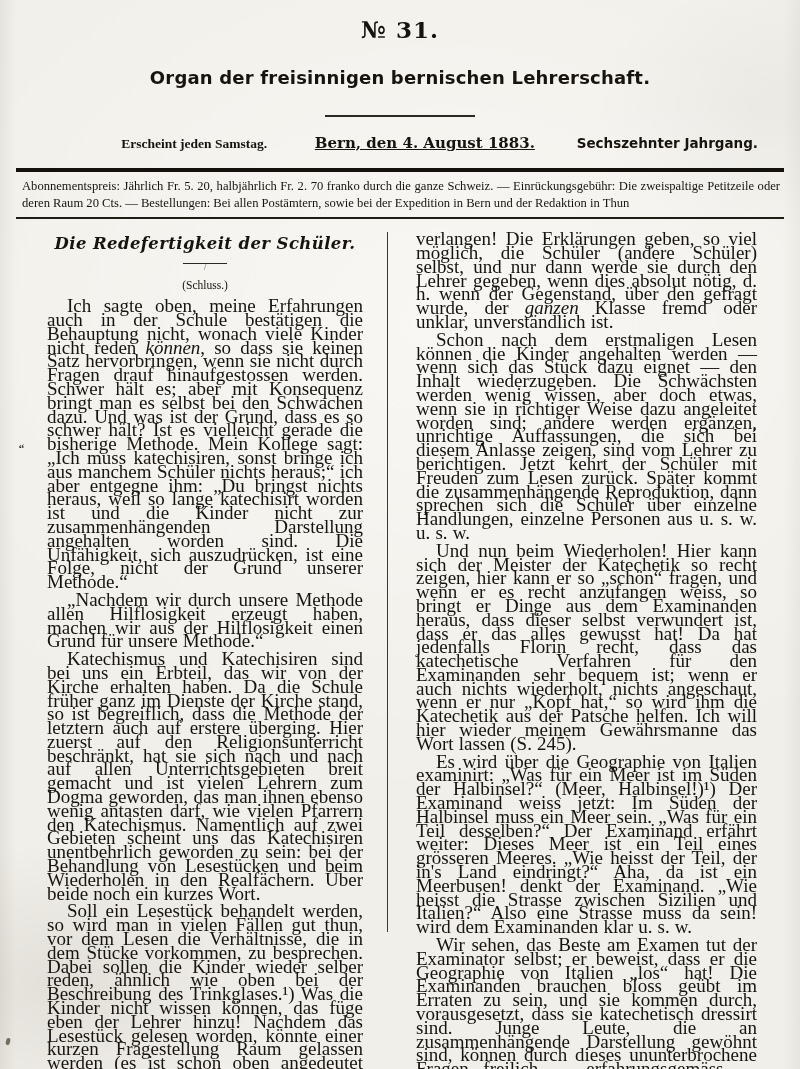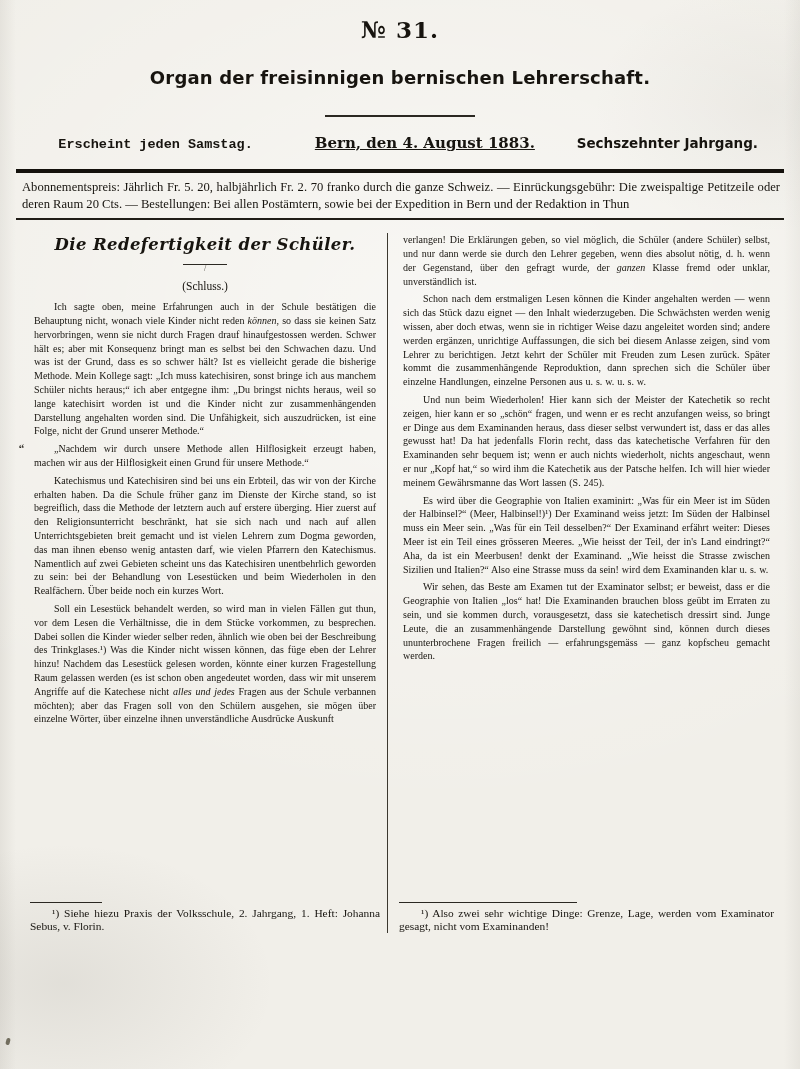--- a/index.html
+++ b/index.html
@@ -38,21 +38,21 @@
     font-size:18px; line-height:24px; letter-spacing:0.2px;
   }
   .center-rule {
     width:150px; height:0; margin:25px auto 0;
     border-top:2px solid #2b2822;
   }
   .dateline {
     margin:17px 42px 0 44px; display:flex; align-items:baseline;
     font-size:14.5px; font-weight:bold; line-height:18px;
   }
-  .dateline .dl-left  { flex:1; text-align:center;  font-family:Liberation Mono, monospace; font-size:13.5px; }
+  .dateline .dl-left  { flex:1; text-align:right;  font-family:Liberation Serif, serif; font-size:13.5px; }
   .dateline .dl-center{ flex:1.2; text-align:right; font-family:"DejaVu Serif", serif; font-size:15px;text-decoration:underline; }
   .dateline .dl-right { flex:1; text-align:right; font-family:"DejaVu Sans", sans-serif; font-size:13.5px; }
 
   .rule-thick { margin:15px 16px 0; height:4px; background:#14110c; }
   .info-block {
     margin:6px 20px 0 22px; font-size:12.6px; line-height:16.8px;
     text-align:justify;
   }
   .info-block .seg-bold { font-weight:normal; }
   .rule-thin { margin:5px 16px 0; height:2.6px; background:#201d17; }
@@ -72,21 +72,21 @@
     margin:2px 0 0; text-align:center; font-weight:bold;
     font-size:16.5px; line-height:20px; letter-spacing:0.4px;
     font-family:"DejaVu Serif", serif;
     font-style:italic;
   }
   .title-rule { width:44px; height:0; border-top:1.5px solid #2b2822; margin:9px auto 0; }
   .title-tick { text-align:center; font-size:8px; line-height:7px; color:#4a463d; }
   .schluss-note { text-align:center; font-size:11.5px; line-height:14px; margin:7px 0 7px; }
 
   .col p {
-    margin:0 4px 4px; font-size:10px; line-height:13.8px;
+    margin:0 17px 4px; font-size:19px; line-height:13.8px;
     text-align:justify; text-indent:20px;
     word-spacing:0.4px;
   }
   .col p.noindent { text-indent:0; }
   .col p i { font-style:italic; }
 
   .footnote-block { margin-top:auto; }
   .fn-rule { height:0; border-top:1px solid #2b2822; margin-bottom:4px; }
   .fn-rule-short { width:72px; }
   .fn-rule-long  { width:178px; }

